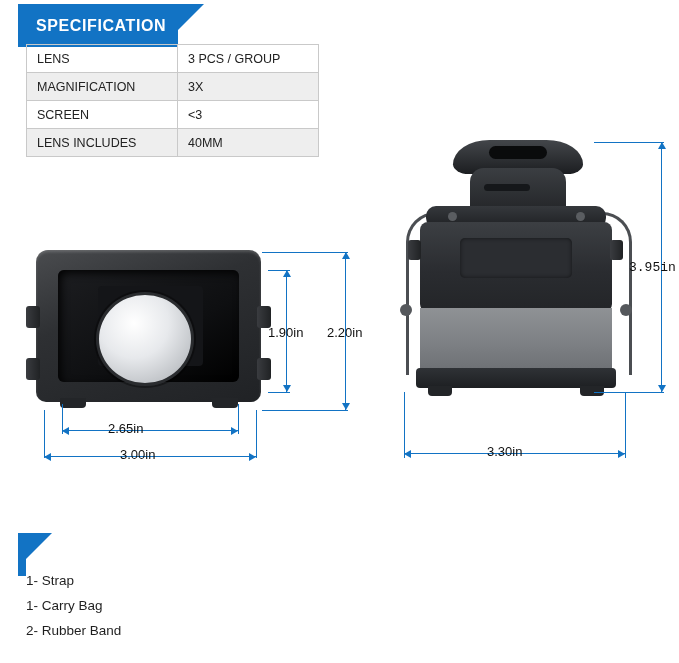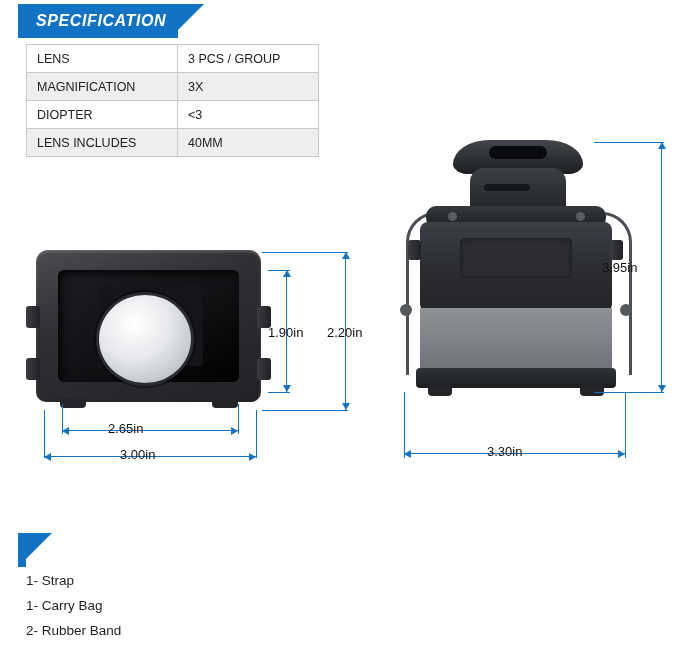--- a/index.html
+++ b/index.html
@@ -14,22 +14,21 @@
     font-family: "Liberation Sans", sans-serif;
     color: #1a1a1a;
     overflow: hidden;
   }
 
   
   .section-banner {
     position: absolute;
     display: flex;
     align-items: stretch;
-    height: 34px;
-    font-style: italic;
+    height: 43px;
   }
   .banner-bar {
     width: 8px;
     background: #1273c4;
   }
   .banner-body {
     background: #1273c4;
     color: #ffffff;
     font-size: 16px;
     font-weight: bold;
@@ -265,21 +264,21 @@
   <tbody>
     <tr>
       <td class="k">LENS</td>
       <td class="v">3 PCS / GROUP</td>
     </tr>
     <tr class="alt">
       <td class="k">MAGNIFICATION</td>
       <td class="v">3X</td>
     </tr>
     <tr>
-      <td class="k">DIOPTER</td>
+      <td class="k">SCREEN</td>
       <td class="v">&lt;3</td>
     </tr>
     <tr class="alt">
       <td class="k">LENS INCLUDES</td>
       <td class="v">40MM</td>
     </tr>
   </tbody>
 </table>
 
 <div class="stage" id="front-view">
@@ -343,21 +342,21 @@
   <div class="sv-tab r"></div>
   <div class="sv-foot a"></div>
   <div class="sv-foot b"></div>
 </div>
 
 <div class="tick-h" style="left:594px; top:142px; width:70px;"></div>
 <div class="tick-h" style="left:594px; top:392px; width:70px;"></div>
 <div class="dim-line dim-v" style="left:661px; top:142px; height:250px;"></div>
 <div class="arrow up" style="left:658px; top:142px;"></div>
 <div class="arrow down" style="left:658px; top:385px;"></div>
-<div class="dim-label" style="left:602px; top:260px;">3.95in</div>
+<div class="dim-label" style="left:629px; top:260px;font-family:Liberation Mono, monospace;">3.95in</div>
 
 <div class="tick-v" style="left:404px; top:392px; height:66px;"></div>
 <div class="tick-v" style="left:625px; top:392px; height:66px;"></div>
 <div class="dim-line dim-h" style="left:404px; top:453px; width:221px;"></div>
 <div class="arrow left" style="left:404px; top:450px;"></div>
 <div class="arrow right" style="left:618px; top:450px;"></div>
 <div class="dim-label" style="left:487px; top:444px;">3.30in</div>
 
 <div class="section-banner" id="pkg-banner">
   <div class="banner-bar"></div>

